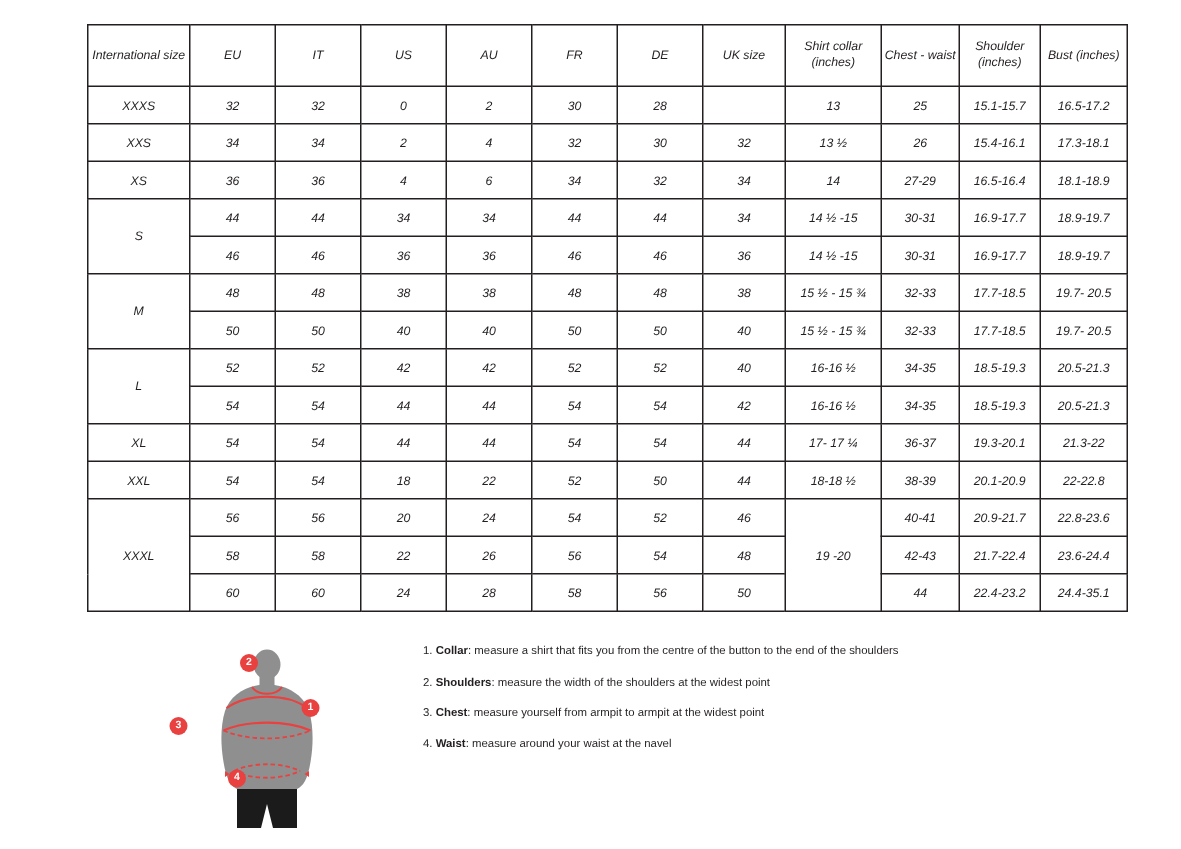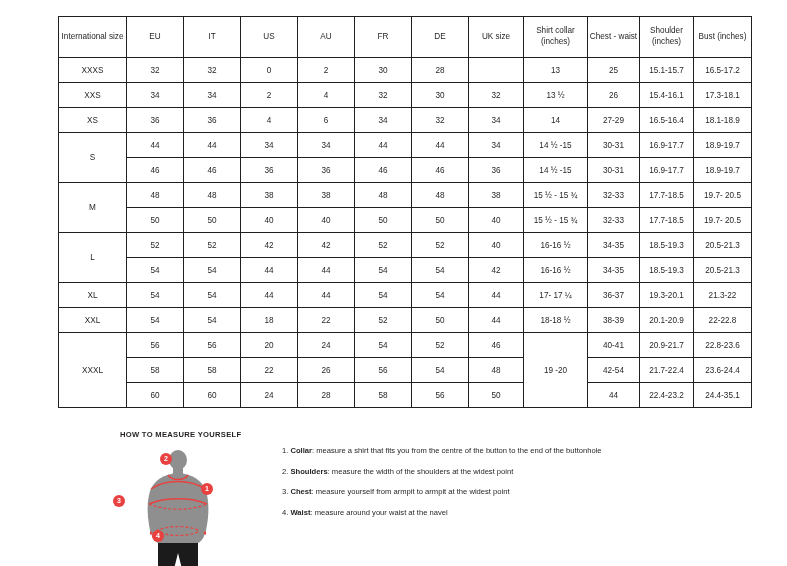--- a/index.html
+++ b/index.html
@@ -15,20 +15,21 @@
     position: relative;
     overflow: hidden;
   }
   #size-table {
     position: absolute;
     left: 58px;
     top: 16px;
     width: 672px;
     border-collapse: collapse;
     table-layout: fixed;
+    font-style: italic;
   }
   #size-table td, #size-table th {
     border: 1px solid #231f20;
     font-size: 8.2px;
     font-weight: normal;
     text-align: center;
     vertical-align: middle;
     padding: 0;
     height: 24px;
     color: #231f20;
@@ -303,41 +304,40 @@
         <td>22.8-23.6</td>
       </tr>
       <tr>
         <td>58</td>
         <td>58</td>
         <td>22</td>
         <td>26</td>
         <td>56</td>
         <td>54</td>
         <td>48</td>
-        <td>42-54</td>
+        <td>42-43</td>
         <td>21.7-22.4</td>
         <td>23.6-24.4</td>
       </tr>
       <tr>
         <td>60</td>
         <td>60</td>
         <td>24</td>
         <td>28</td>
         <td>58</td>
         <td>56</td>
         <td>50</td>
         <td>44</td>
         <td>22.4-23.2</td>
         <td>24.4-35.1</td>
       </tr>
     </tbody>
 </table>
 
 <div id="measure-section">
-  <div id="measure-title">HOW TO MEASURE YOURSELF</div>
   <div id="measure-body">
     <div id="figure-wrap">
       <svg width="120" height="125" viewBox="0 0 120 125">
 
         <ellipse cx="58" cy="13" rx="9" ry="10" fill="#8f8f8f"></ellipse>
 
         <rect x="53" y="21" width="10" height="6" fill="#8f8f8f"></rect>
 
         <path d="M58 26 C44 27 34 33 30 44 C27 54 27 66 29 78 C31 90 34 94 38 96 L78 96 C82 94 85 90 87 78 C89 66 89 54 86 44 C82 33 72 27 58 26 Z" fill="#8f8f8f"></path>
 
@@ -355,19 +355,19 @@
 
         <path d="M33 86 l-3 -2 l0 4 z" fill="#e8413f"></path>
         <path d="M83 86 l3 -2 l0 4 z" fill="#e8413f"></path>
       </svg>
       <div class="dot" style="left:81px; top:36px;">1</div>
       <div class="dot" style="left:40px; top:6px;">2</div>
       <div class="dot" style="left:-7px; top:48px;">3</div>
       <div class="dot" style="left:32px; top:83px;">4</div>
     </div>
     <ul id="measure-list">
-        <li><span>1.</span> <b>Collar</b><span>: measure a shirt that fits you from the centre of the button to the end of the buttonhole</span></li>
+        <li><span>1.</span> <b>Collar</b><span>: measure a shirt that fits you from the centre of the button to the end of the shoulders</span></li>
         <li><span>2.</span> <b>Shoulders</b><span>: measure the width of the shoulders at the widest point</span></li>
         <li><span>3.</span> <b>Chest</b><span>: measure yourself from armpit to armpit at the widest point</span></li>
         <li><span>4.</span> <b>Waist</b><span>: measure around your waist at the navel</span></li>
       </ul>
   </div>
 </div>
 
 </body></html>

